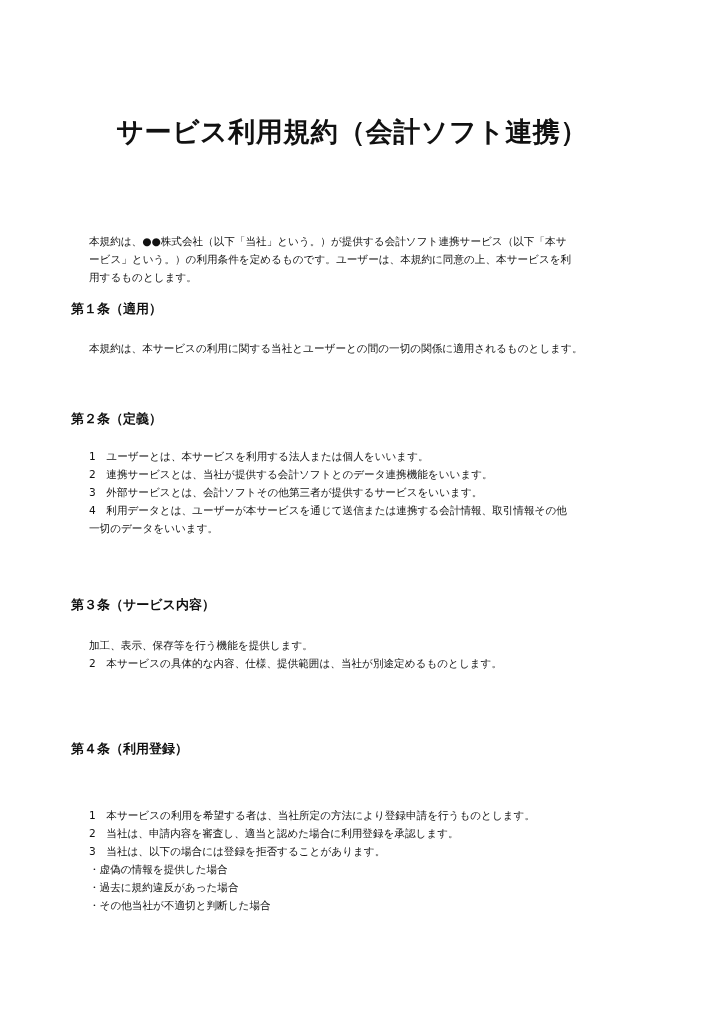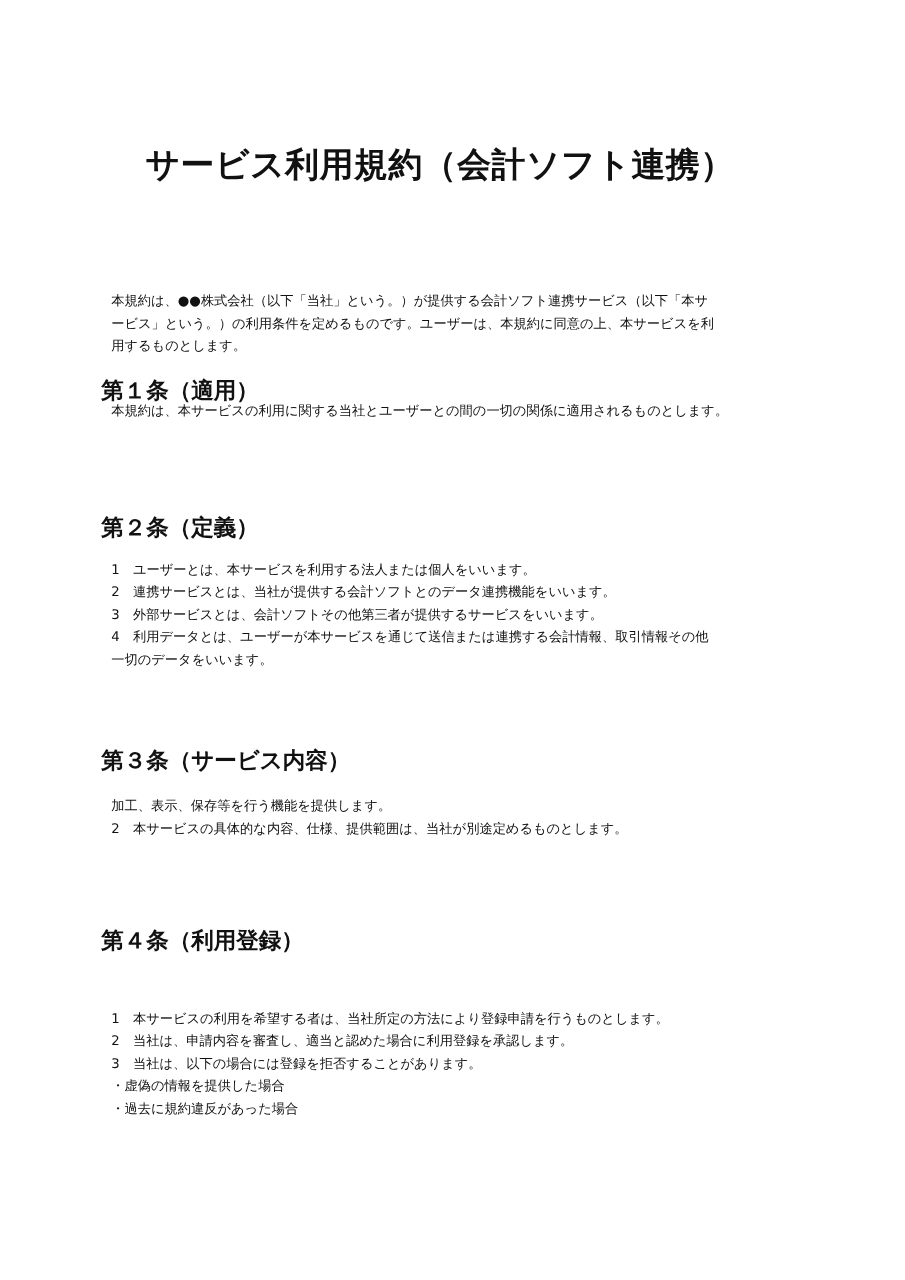--- a/index.html
+++ b/index.html
@@ -1,36 +1,36 @@
 <!DOCTYPE html>
 <html><head>
 <meta charset="utf-8">
 <style>
   html, body { margin: 0; padding: 0; background: #ffffff; }
   body { width: 724px; height: 1024px; position: relative; overflow: hidden;
          font-family: "DejaVu Sans", "Liberation Sans", sans-serif; color: #111; }
   .title { position: absolute; left: 0; width: 704px; top: 114px; text-align: center;
            font-size: 27px; font-weight: bold; letter-spacing: 0.5px; margin: 0; }
   .para { position: absolute; left: 89px; width: 560px; font-size: 10.6px; line-height: 18px; margin: 0; }
-  .heading { position: absolute; left: 81px; font-size: 18px; font-weight: bold; margin: 0; }
+  .heading { position: absolute; left: 71px; font-size: 13px; font-weight: bold; margin: 0; }
   .line { display: block; white-space: nowrap; }
 </style>
 </head>
 <body>
 
 <h1 class="title">サービス利用規約（会計ソフト連携）</h1>
 
 <p class="para" style="top:196px;margin-top:36px;">
   <span class="line">本規約は、●●株式会社（以下「当社」という。）が提供する会計ソフト連携サービス（以下「本サ</span>
   <span class="line">ービス」という。）の利用条件を定めるものです。ユーザーは、本規約に同意の上、本サービスを利</span>
   <span class="line">用するものとします。</span>
 </p>
 
 <h2 class="heading" style="top:300px;">第１条（適用）</h2>
-<p class="para" style="top:320px;">
+<p class="para" style="top:339px;">
   <span class="line">本規約は、本サービスの利用に関する当社とユーザーとの間の一切の関係に適用されるものとします。</span>
 </p>
 
 <h2 class="heading" style="top:410px;">第２条（定義）</h2>
 <p class="para" style="top:447px;">
   <span class="line">1　ユーザーとは、本サービスを利用する法人または個人をいいます。</span>
   <span class="line">2　連携サービスとは、当社が提供する会計ソフトとのデータ連携機能をいいます。</span>
   <span class="line">3　外部サービスとは、会計ソフトその他第三者が提供するサービスをいいます。</span>
   <span class="line">4　利用データとは、ユーザーが本サービスを通じて送信または連携する会計情報、取引情報その他</span>
   <span class="line">一切のデータをいいます。</span>
@@ -42,13 +42,14 @@
   <span class="line">2　本サービスの具体的な内容、仕様、提供範囲は、当社が別途定めるものとします。</span>
 </p>
 
 <h2 class="heading" style="top:740px;">第４条（利用登録）</h2>
 <p class="para" style="top:779px;margin-top:27px;">
   <span class="line">1　本サービスの利用を希望する者は、当社所定の方法により登録申請を行うものとします。</span>
   <span class="line">2　当社は、申請内容を審査し、適当と認めた場合に利用登録を承認します。</span>
   <span class="line">3　当社は、以下の場合には登録を拒否することがあります。</span>
   <span class="line">・虚偽の情報を提供した場合</span>
   <span class="line">・過去に規約違反があった場合</span>
+  <span class="line">・その他当社が不適切と判断した場合</span>
 </p>
 
 </body></html>

